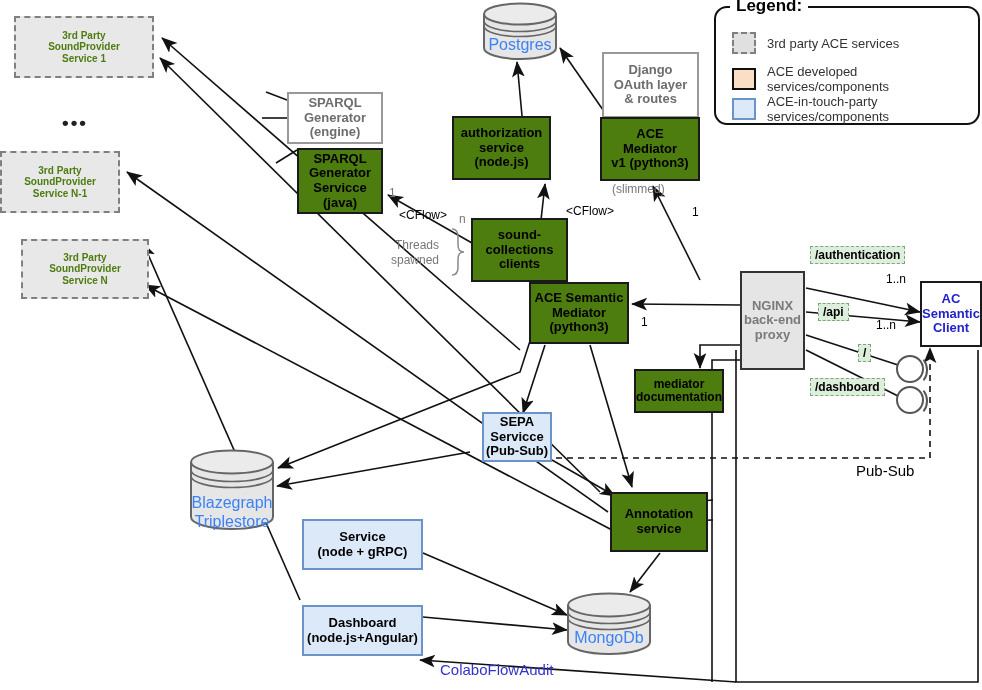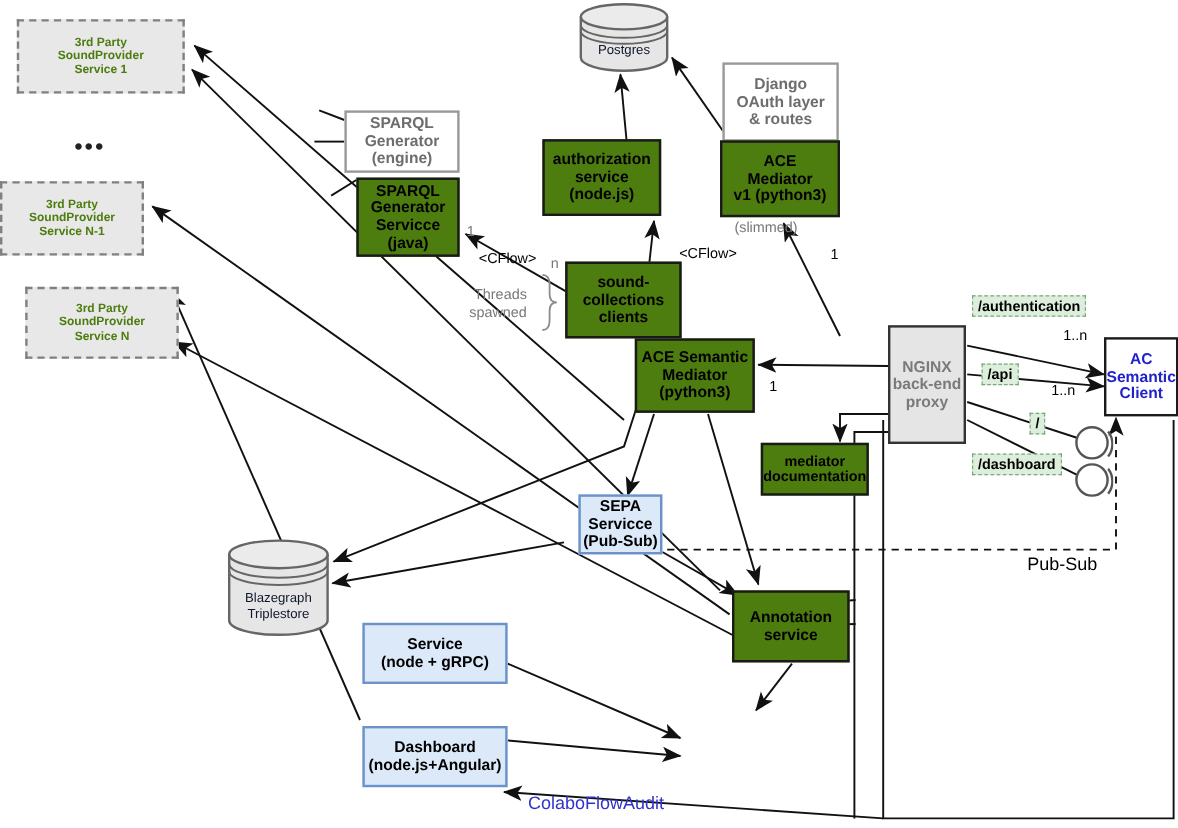--- a/index.html
+++ b/index.html
@@ -11,21 +11,21 @@
   .node{position:absolute;box-sizing:border-box;display:flex;align-items:center;
         justify-content:center;text-align:center;line-height:1.12;}
   .b-orange{background:#4d7c0f;border:2px solid #1a1a1a;color:#000;font-weight:bold;font-size:13px;}
   .b-blue{background:#dce9f9;border:2px solid #6b92c9;color:#000;font-weight:bold;font-size:13px;}
   .b-gray{background:#fff;border:2px solid #999;color:#6d6d6d;font-weight:bold;font-size:13px;}
   .b-dashed{background:#e8e8e8;border:2.5px dashed #808080;color:#4d7c0f;font-weight:bold;font-size:10px;}
   .b-nginx{background:#e5e5e5;border:2px solid #333;color:#7a7a7a;font-weight:bold;font-size:13px;}
   .b-client{background:#fff;border:2px solid #1a1a1a;color:#2222cc;font-weight:bold;font-size:13px;}
 
   .cyl{position:absolute;}
-  .cyl .lbl{position:absolute;width:100%;text-align:center;color:#0f172a;font-size:11px;}
+  .cyl .lbl{position:absolute;width:100%;text-align:center;color:#3b82f6;font-size:16px;}
 
   .lab{position:absolute;font-size:12px;color:#000;white-space:nowrap;}
   .lab-gray{color:#777;}
   .route{position:absolute;font-size:12px;font-weight:bold;color:#000;
          background:#ddeedd;border:1.5px dashed #7aa87a;padding:1px 4px;white-space:nowrap;}
   .ellipsis{position:absolute;font-size:19px;font-weight:bold;color:#222;letter-spacing:2px;}
 
   #legend{position:absolute;left:714px;top:6px;width:262px;height:115px;
           border:2px solid #111;border-radius:13px;background:#fff;}
   #legend .ttl{position:absolute;left:14px;top:-12px;background:#fff;padding:0 6px;
@@ -236,20 +236,29 @@
     <svg width="86" height="82" viewBox="0 0 86 82">
       <path d="M2 13 L2 68 a41 12 0 0 0 82 0 L84 13" fill="#e6e6e6" stroke="#666" stroke-width="2"></path>
       <ellipse cx="43" cy="13" rx="41" ry="11.5" fill="#ebebeb" stroke="#666" stroke-width="2"></ellipse>
       <path d="M2 21 a41 11.5 0 0 0 82 0" fill="none" stroke="#666" stroke-width="1.6"></path>
       <path d="M2 27 a41 11.5 0 0 0 82 0" fill="none" stroke="#666" stroke-width="1.6"></path>
     </svg>
     <div class="lbl" style="top:44px;white-space:pre-line;line-height:1.2;">Blazegraph
 Triplestore</div>
   </div>
 
+  <div class="cyl" style="left:566px;top:592px;width:86px;height:64px;">
+    <svg width="86" height="64" viewBox="0 0 86 64">
+      <path d="M2 13 L2 50 a41 12 0 0 0 82 0 L84 13" fill="#e6e6e6" stroke="#666" stroke-width="2"></path>
+      <ellipse cx="43" cy="13" rx="41" ry="11.5" fill="#ebebeb" stroke="#666" stroke-width="2"></ellipse>
+      <path d="M2 20 a41 11.5 0 0 0 82 0" fill="none" stroke="#666" stroke-width="1.6"></path>
+      <path d="M2 26 a41 11.5 0 0 0 82 0" fill="none" stroke="#666" stroke-width="1.6"></path>
+    </svg>
+    <div class="lbl" style="top:37px;">MongoDb</div>
+  </div>
 
   <div class="lab" style="left:399px;top:208px;">&lt;CFlow&gt;</div>
   <div class="lab" style="left:566px;top:204px;">&lt;CFlow&gt;</div>
   <div class="lab lab-gray" style="left:389px;top:186px;">1</div>
   <div class="lab lab-gray" style="left:459px;top:212px;">n</div>
   <div class="lab" style="left:692px;top:205px;">1</div>
   <div class="lab" style="left:641px;top:315px;">1</div>
   <div class="lab lab-gray" style="left:391px;top:238px;text-align:right;white-space:pre-line;line-height:1.25;">Threads
 spawned</div>
   <div class="lab" style="left:886px;top:272px;">1..n</div>
@@ -258,14 +267,29 @@
   <div class="cfa" style="left:440px;top:633px;">ColaboFlowAudit</div>
 
   <div class="route" style="left:810px;top:246px;">/authentication</div>
   <div class="route" style="left:818px;top:303px;">/api</div>
   <div class="route" style="left:858px;top:344px;">/</div>
   <div class="route" style="left:810px;top:378px;">/dashboard</div>
 
   <div class="circ" style="left:896px;top:355px;"></div>
   <div class="circ" style="left:896px;top:386px;"></div>
 
+  <div id="legend">
+    <div class="ttl">Legend:</div>
+    <div class="row" style="top:24px;">
+      <div class="sw d"></div>
+      <div class="tx">3rd party ACE services</div>
+    </div>
+    <div class="row" style="top:56px;">
+      <div class="sw o"></div>
+      <div class="tx">ACE developed services/components</div>
+    </div>
+    <div class="row" style="top:86px;">
+      <div class="sw b"></div>
+      <div class="tx">ACE-in-touch-party services/components</div>
+    </div>
+  </div>
 
 </div>
 
 </body></html>

